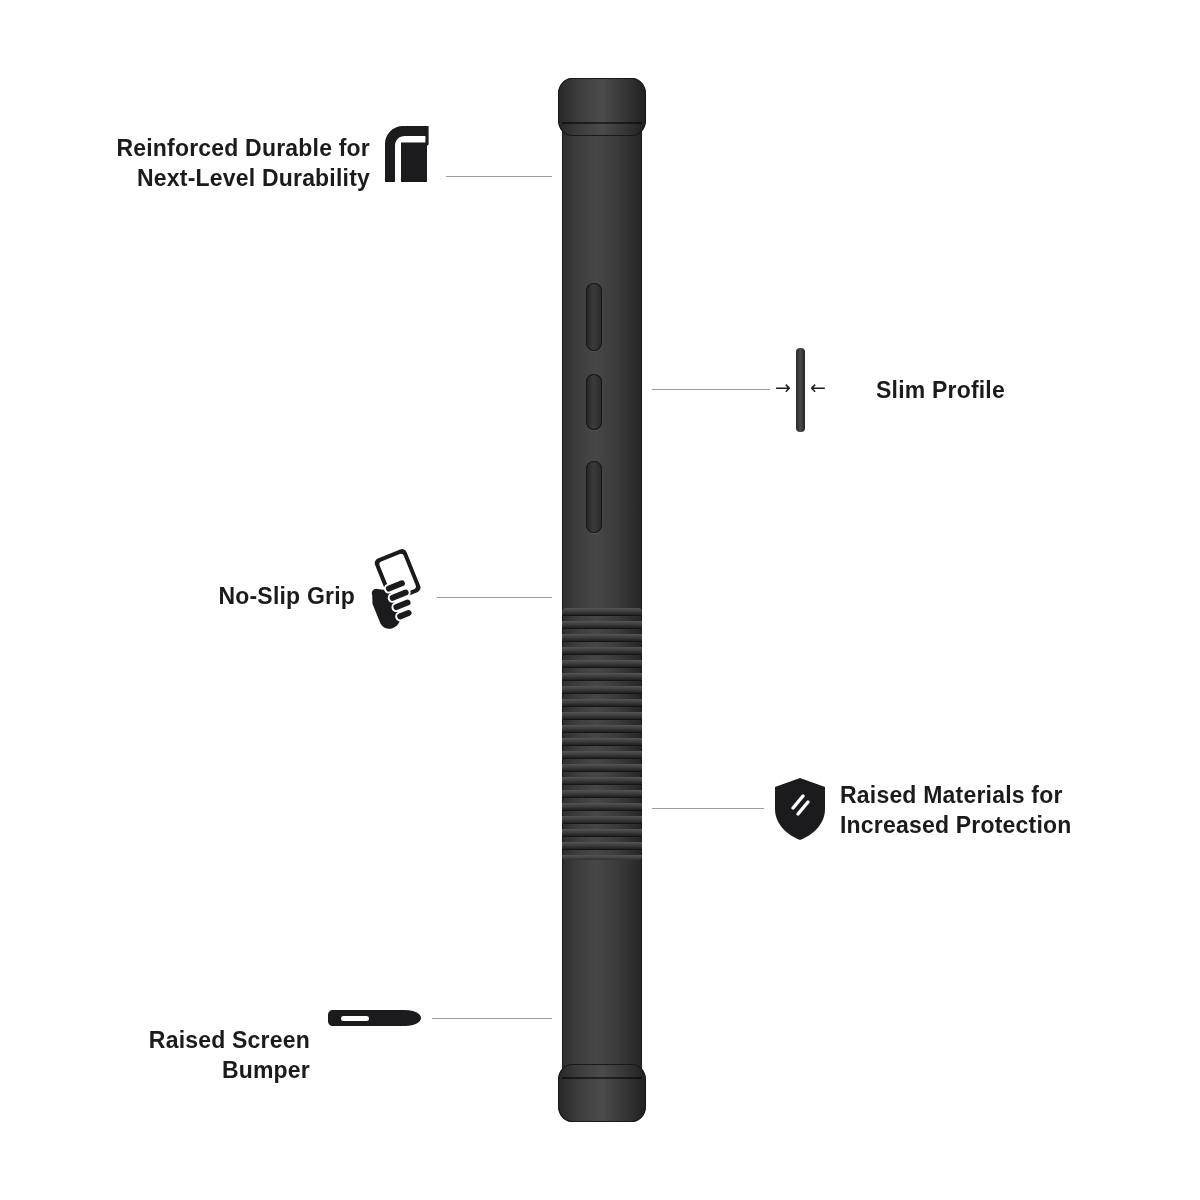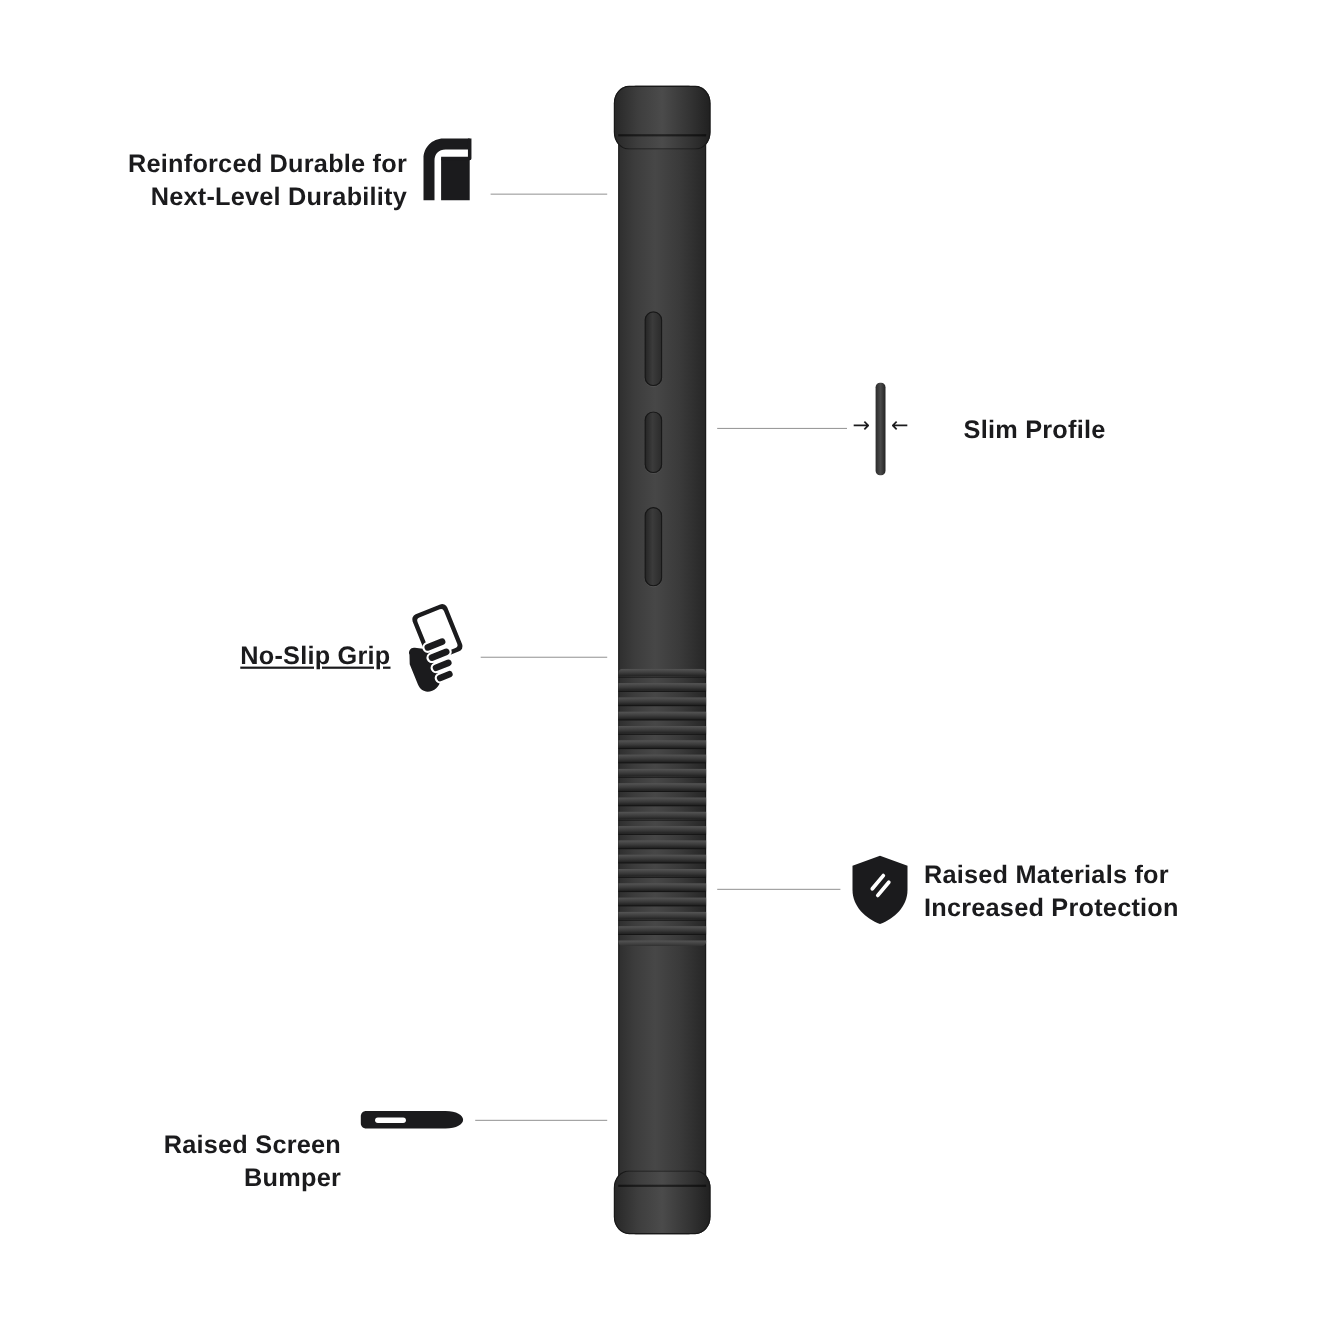--- a/index.html
+++ b/index.html
@@ -181,21 +181,21 @@
 <div class="leader" style="left:652px; top:389px; width:118px;"></div>
 
 <div class="icon-box" style="left:775px; top:344px; width:52px; height:92px;">
   <div class="slim-bar" style="left:21px; top:4px; height:84px;"></div>
   <span class="arrow" style="left:0px; top:34px;">→</span>
   <span class="arrow" style="left:35px; top:34px;">←</span>
 </div>
 
 <div class="label left-align" style="left:840px; top:375px; width:300px;margin-left:36px;">Slim Profile</div>
 
-<div class="label right-align" style="left:60px; top:581px; width:295px;text-decoration:underline;">No-Slip Grip</div>
+<div class="label right-align" style="left:60px; top:581px; width:295px;">No-Slip Grip</div>
 
 <div class="icon-box" style="left:360px; top:548px; width:72px; height:84px;">
   <svg width="72" height="84" viewBox="0 0 72 84">
     <g transform="rotate(-22 36 42)">
       <rect x="26" y="6" width="34" height="46" rx="5" fill="#1b1b1d"></rect>
       <rect x="30" y="10" width="26" height="38" rx="3" fill="#ffffff"></rect>
       <path d="M12 38 C12 34 16 32 19 34 L30 40 L30 66 C30 72 25 76 19 76 C13 76 9 72 9 66 L9 46 Z" fill="#1b1b1d"></path>
       <rect x="26" y="34" width="22" height="8" rx="4" fill="#1b1b1d" stroke="#ffffff" stroke-width="2"></rect>
       <rect x="26" y="44" width="22" height="8" rx="4" fill="#1b1b1d" stroke="#ffffff" stroke-width="2"></rect>
       <rect x="26" y="54" width="20" height="8" rx="4" fill="#1b1b1d" stroke="#ffffff" stroke-width="2"></rect>

